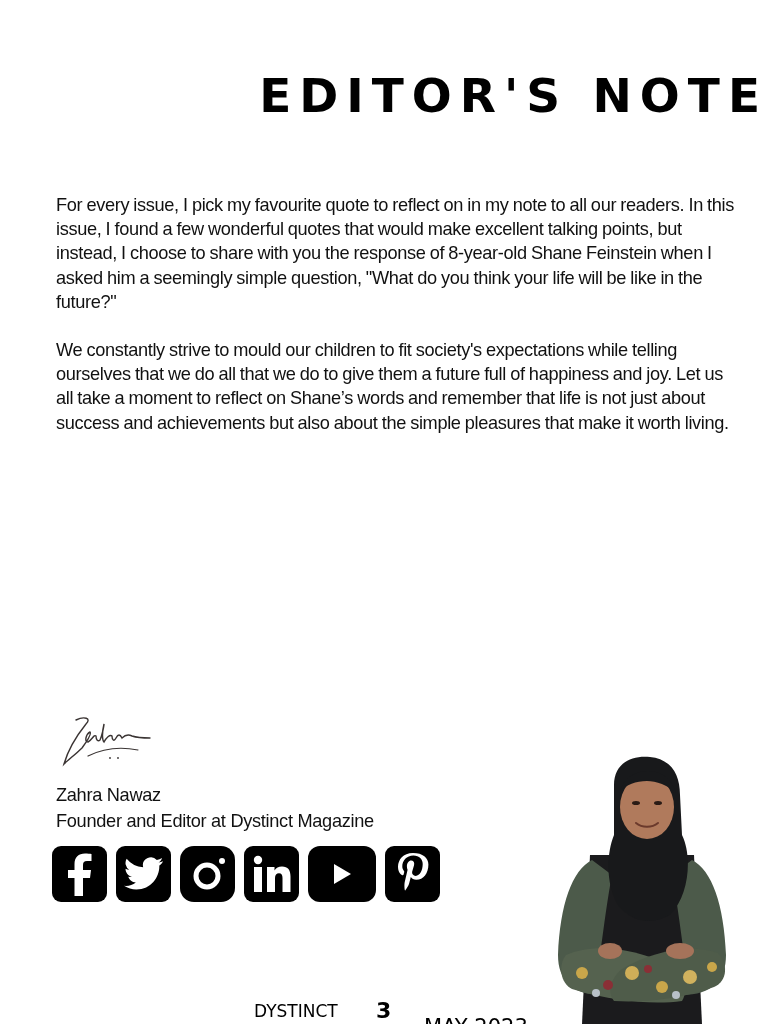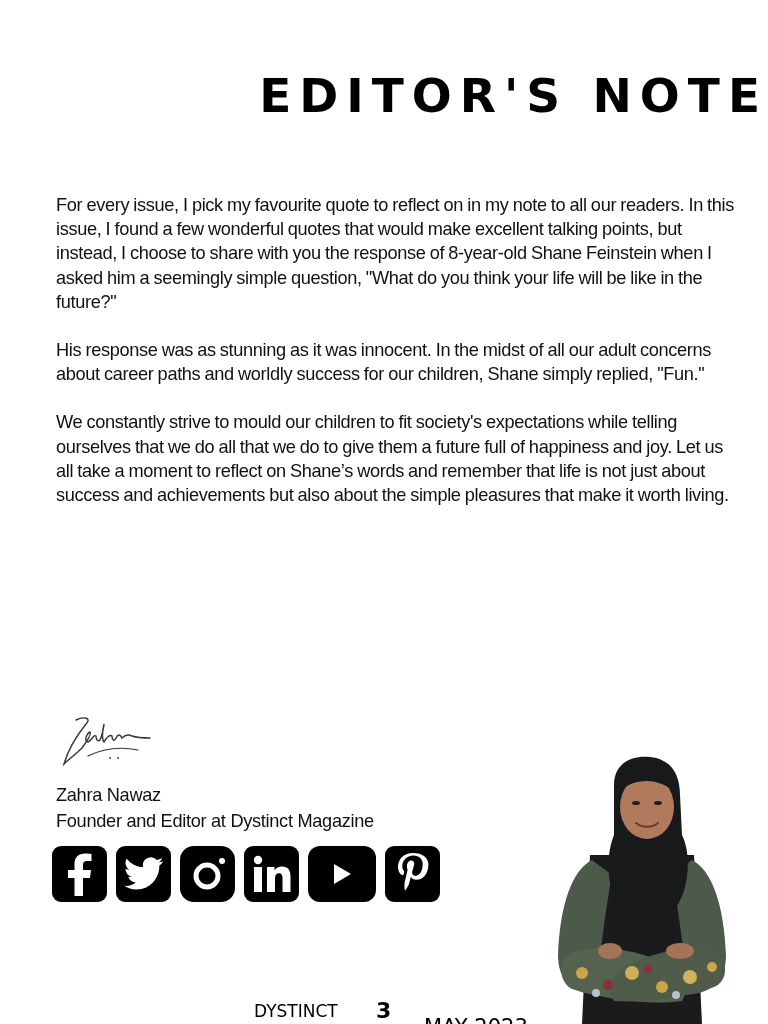--- a/index.html
+++ b/index.html
@@ -144,21 +144,20 @@
       height: 269px;
     }
   </style>
 </head>
 <body>
 
 <h1 class="title">EDITOR'S NOTE</h1>
 
 <div class="body-text">
   <p>For every issue, I pick my favourite quote to reflect on in my note to all our readers. In this issue, I found a few wonderful quotes that would make excellent talking points, but instead, I choose to share with you the response of 8-year-old Shane Feinstein when I asked him a seemingly simple question, "What do you think your life will be like in the future?"</p>
-  <p>His response was as stunning as it was innocent. In the midst of all our adult concerns about career paths and worldly success for our children, Shane simply replied, "Fun."</p>
   <p class="tight">We constantly strive to mould our children to fit society's expectations while telling ourselves that we do all that we do to give them a future full of happiness and joy. Let us all take a moment to reflect on Shane’s words and remember that life is not just about success and achievements but also about the simple pleasures that make it worth living.</p>
 </div>
 
 <svg class="signature" viewBox="0 0 100 62" xmlns="http://www.w3.org/2000/svg">
   <path d="M18 8 C 26 4, 34 6, 28 12 C 20 22, 10 38, 6 52 C 10 48, 18 42, 24 36 C 30 28, 34 22, 32 20 C 28 22, 26 30, 30 30 C 34 28, 36 22, 38 24 C 38 28, 40 30, 42 28 C 44 24, 46 14, 46 12 C 44 20, 44 28, 46 30 C 48 26, 52 22, 54 24 C 54 28, 56 30, 58 26 C 60 22, 62 22, 64 26 C 66 24, 70 22, 74 24 C 80 26, 86 26, 92 26" fill="none" stroke="#3a3433" stroke-width="1.4" stroke-linecap="round"></path>
   <path d="M30 44 C 42 38, 60 34, 80 38" fill="none" stroke="#3a3433" stroke-width="1.2" stroke-linecap="round"></path>
   <circle cx="52" cy="46" r="0.9" fill="#3a3433"></circle>
   <circle cx="60" cy="46" r="0.9" fill="#3a3433"></circle>
 </svg>
 

